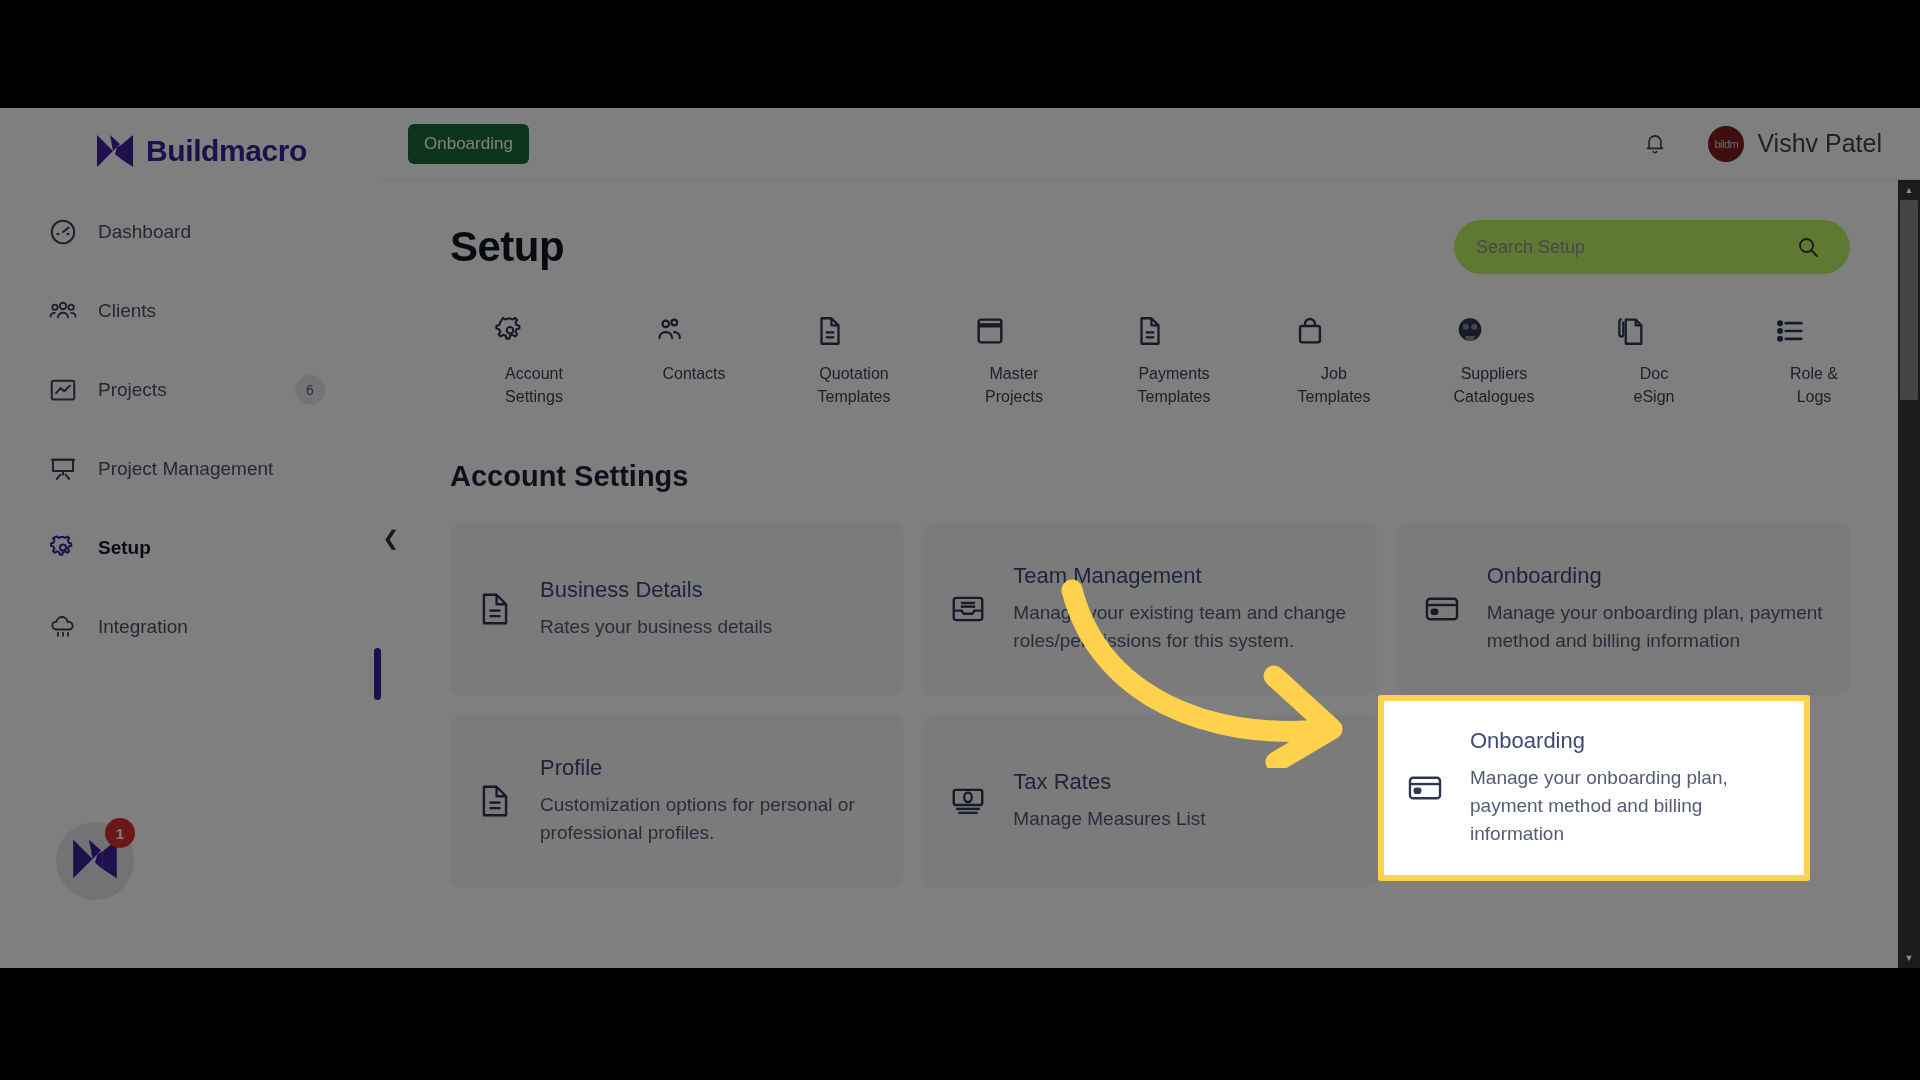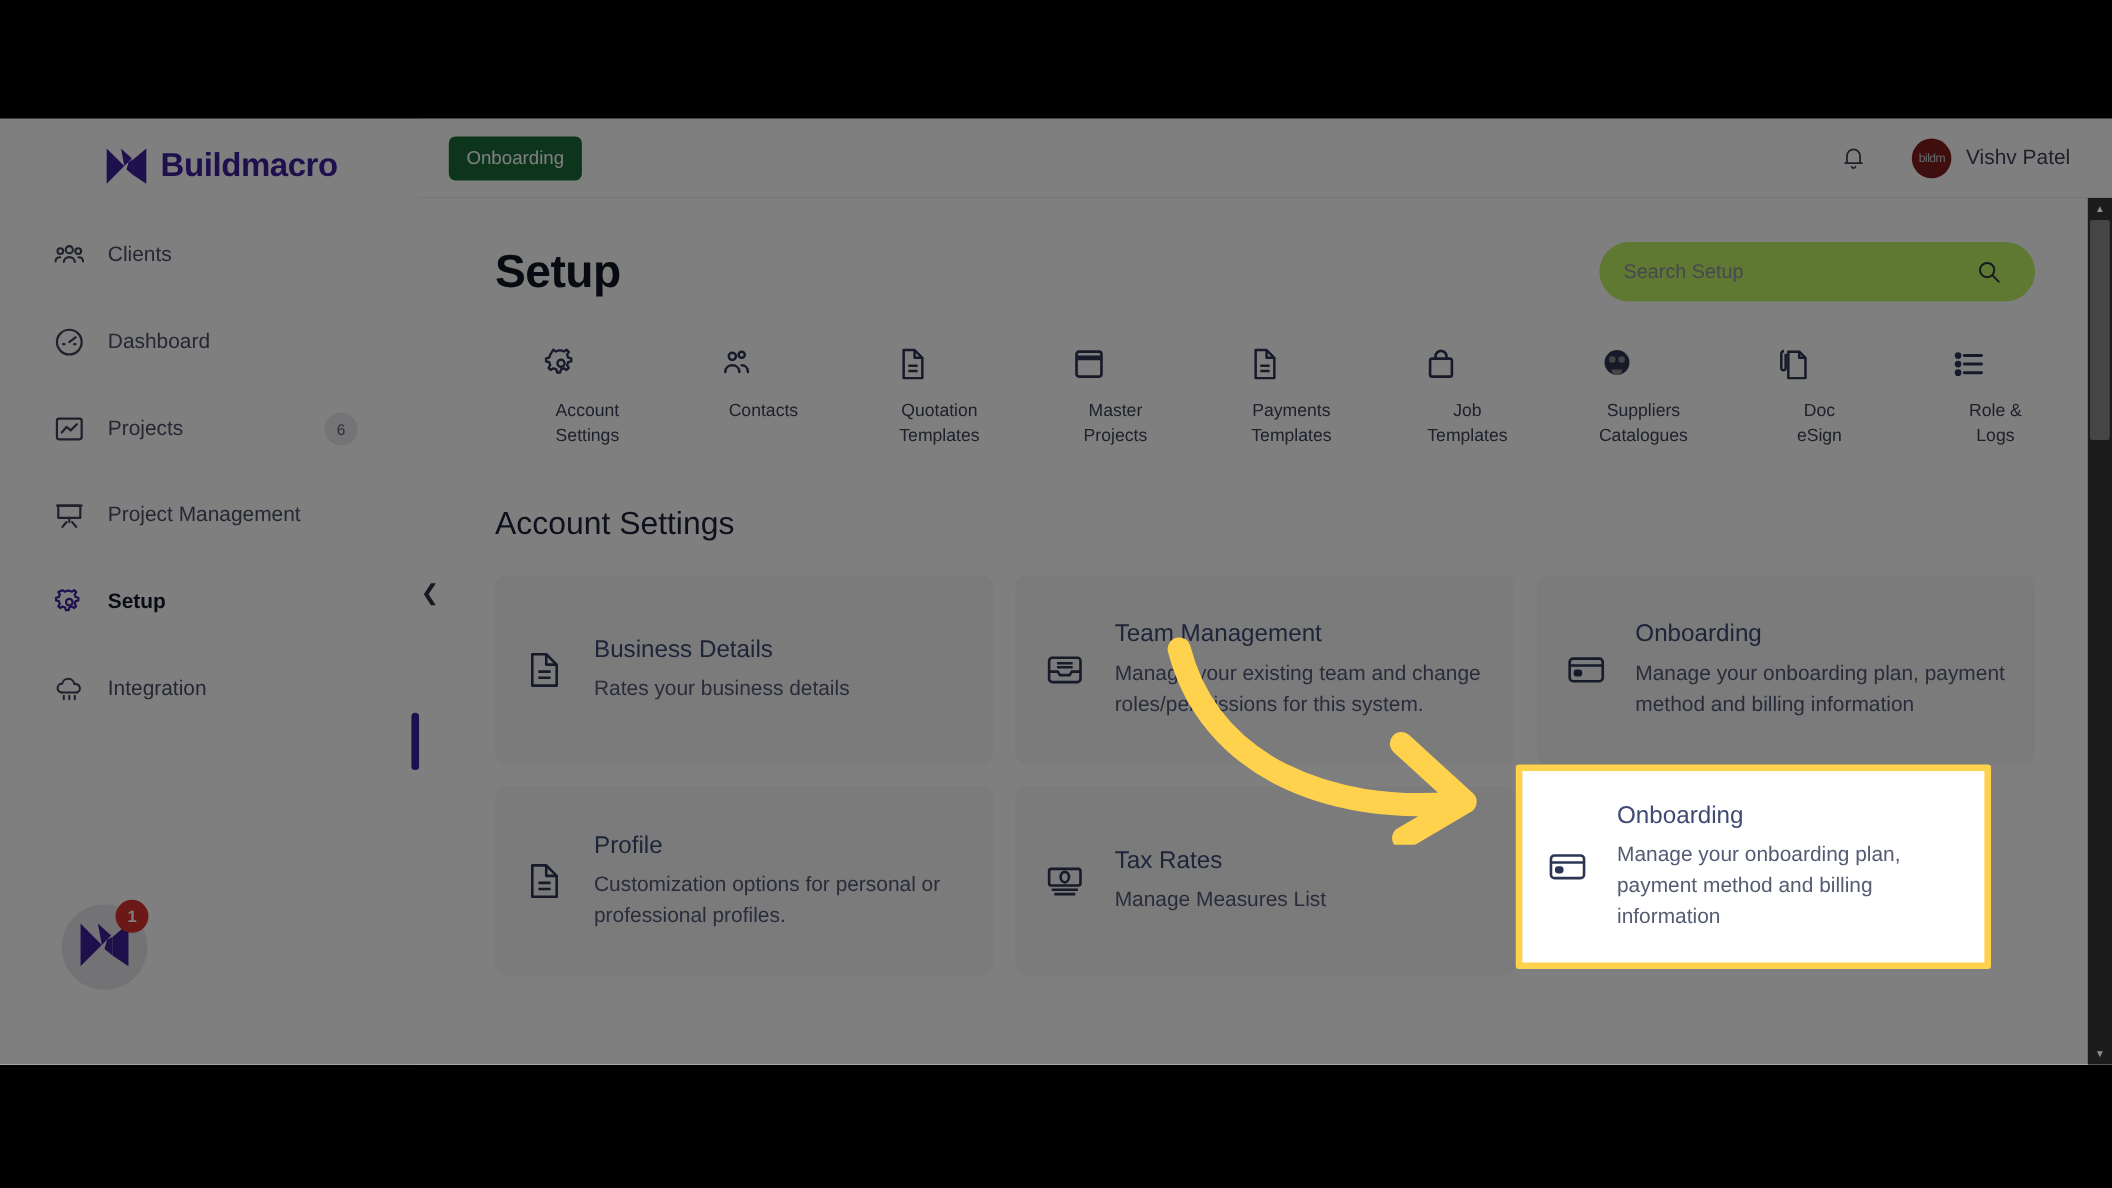--- a/index.html
+++ b/index.html
@@ -125,21 +125,21 @@
   #bell { width: 26px; height: 30px; color: #3d4257; cursor: pointer; }
   #bell svg { display:block; width:100%; height:100%; }
   #avatar {
     width: 36px; height: 36px; border-radius: 50%;
     background: #7f1d1d; color: #cfcfd6;
     font-size: 11px; overflow:hidden;
     display:flex; align-items:center; justify-content:center;
     margin-left: 40px;
     letter-spacing: -0.5px;
   }
-  #username { font-size: 19px; color: #3d4257; margin-left: 13px; }
+  #username { font-size: 25px; color: #3d4257; margin-left: 13px; }
 
   
   #content {
     position: relative;
     height: 788px;
     background: #ffffff;
     padding: 0 0 0 0;
   }
   #content-inner { padding: 40px 70px 0 70px; }
 
@@ -178,21 +178,21 @@
     display: flex; flex-direction: column; align-items: center;
     cursor: pointer;
   }
   .cat-icon { width: 34px; height: 34px; color: #2c3553; margin-bottom: 14px; }
   .cat-icon svg { display:block; width:100%; height:100%; }
   .cat-label {
     font-size: 16px; color: #3d4257; text-align: center; line-height: 1.45; margin-left: 48px;
   }
 
   #section-title {
-    font-size: 29px; font-weight: normal; color: #1d2238;
+    font-size: 29px; font-weight: bold; color: #1d2238;
     margin-bottom: 30px;
   }
 
   
   #card-grid {
     display: grid;
     grid-template-columns: repeat(3, 1fr);
     gap: 20px;
   }
   .card {
@@ -268,49 +268,49 @@
           <path d="M1 1 L1 33 L17 17 Z"></path>
           <path d="M14 1 L24 10 L17 17 Z"></path>
           <path d="M37 1 L37 33 L25 25 L25 11 Z"></path>
           <path d="M21 13 L25 11 L25 25 L19 20 Z"></path>
         </svg>
       </span>
       <span class="brand-text">Buildmacro</span>
     </div>
 
     <nav class="nav">
+
+      <div class="nav-item">
+        <span class="nav-icon">
+          <svg viewBox="0 0 24 24" fill="none" stroke="currentColor" stroke-width="1.6" stroke-linecap="round">
+            <circle cx="12" cy="12" r="9"></circle>
+              <path d="M12 12 L16.5 8.5"></path>
+              <path d="M7.5 13.5 h1"></path>
+              <path d="M15.5 13.5 h1"></path>
+          </svg>
+        </span>
+        <span class="nav-label">Dashboard</span>
+      </div>
 
       <div class="nav-item">
         <span class="nav-icon">
           <svg viewBox="0 0 24 24" fill="none" stroke="currentColor" stroke-width="1.5" stroke-linecap="round">
             <circle cx="12" cy="8" r="2.6"></circle>
               <circle cx="5.5" cy="9" r="2.1"></circle>
               <circle cx="18.5" cy="9" r="2.1"></circle>
             <path d="M8 17c0-2.2 1.8-3.6 4-3.6s4 1.4 4 3.6"></path>
             <path d="M2 16.5c0-1.8 1.4-3 3.4-3"></path>
               <path d="M22 16.5c0-1.8-1.4-3-3.4-3"></path>
           </svg>
         </span>
         <span class="nav-label">Clients</span>
       </div>
 
       <div class="nav-item">
         <span class="nav-icon">
-          <svg viewBox="0 0 24 24" fill="none" stroke="currentColor" stroke-width="1.6" stroke-linecap="round">
-            <circle cx="12" cy="12" r="9"></circle>
-              <path d="M12 12 L16.5 8.5"></path>
-              <path d="M7.5 13.5 h1"></path>
-              <path d="M15.5 13.5 h1"></path>
-          </svg>
-        </span>
-        <span class="nav-label">Dashboard</span>
-      </div>
-
-      <div class="nav-item">
-        <span class="nav-icon">
           <svg viewBox="0 0 24 24" fill="none" stroke="currentColor" stroke-width="1.6" stroke-linecap="round" stroke-linejoin="round">
             <rect x="3" y="4.5" width="18" height="15" rx="1.6"></rect>
             <path d="M6.5 14.5 L10 10.5 L13 13 L17.5 8.5"></path>
           </svg>
         </span>
         <span class="nav-label">Projects</span>
         <span class="nav-badge">6</span>
       </div>
 
       <div class="nav-item">

